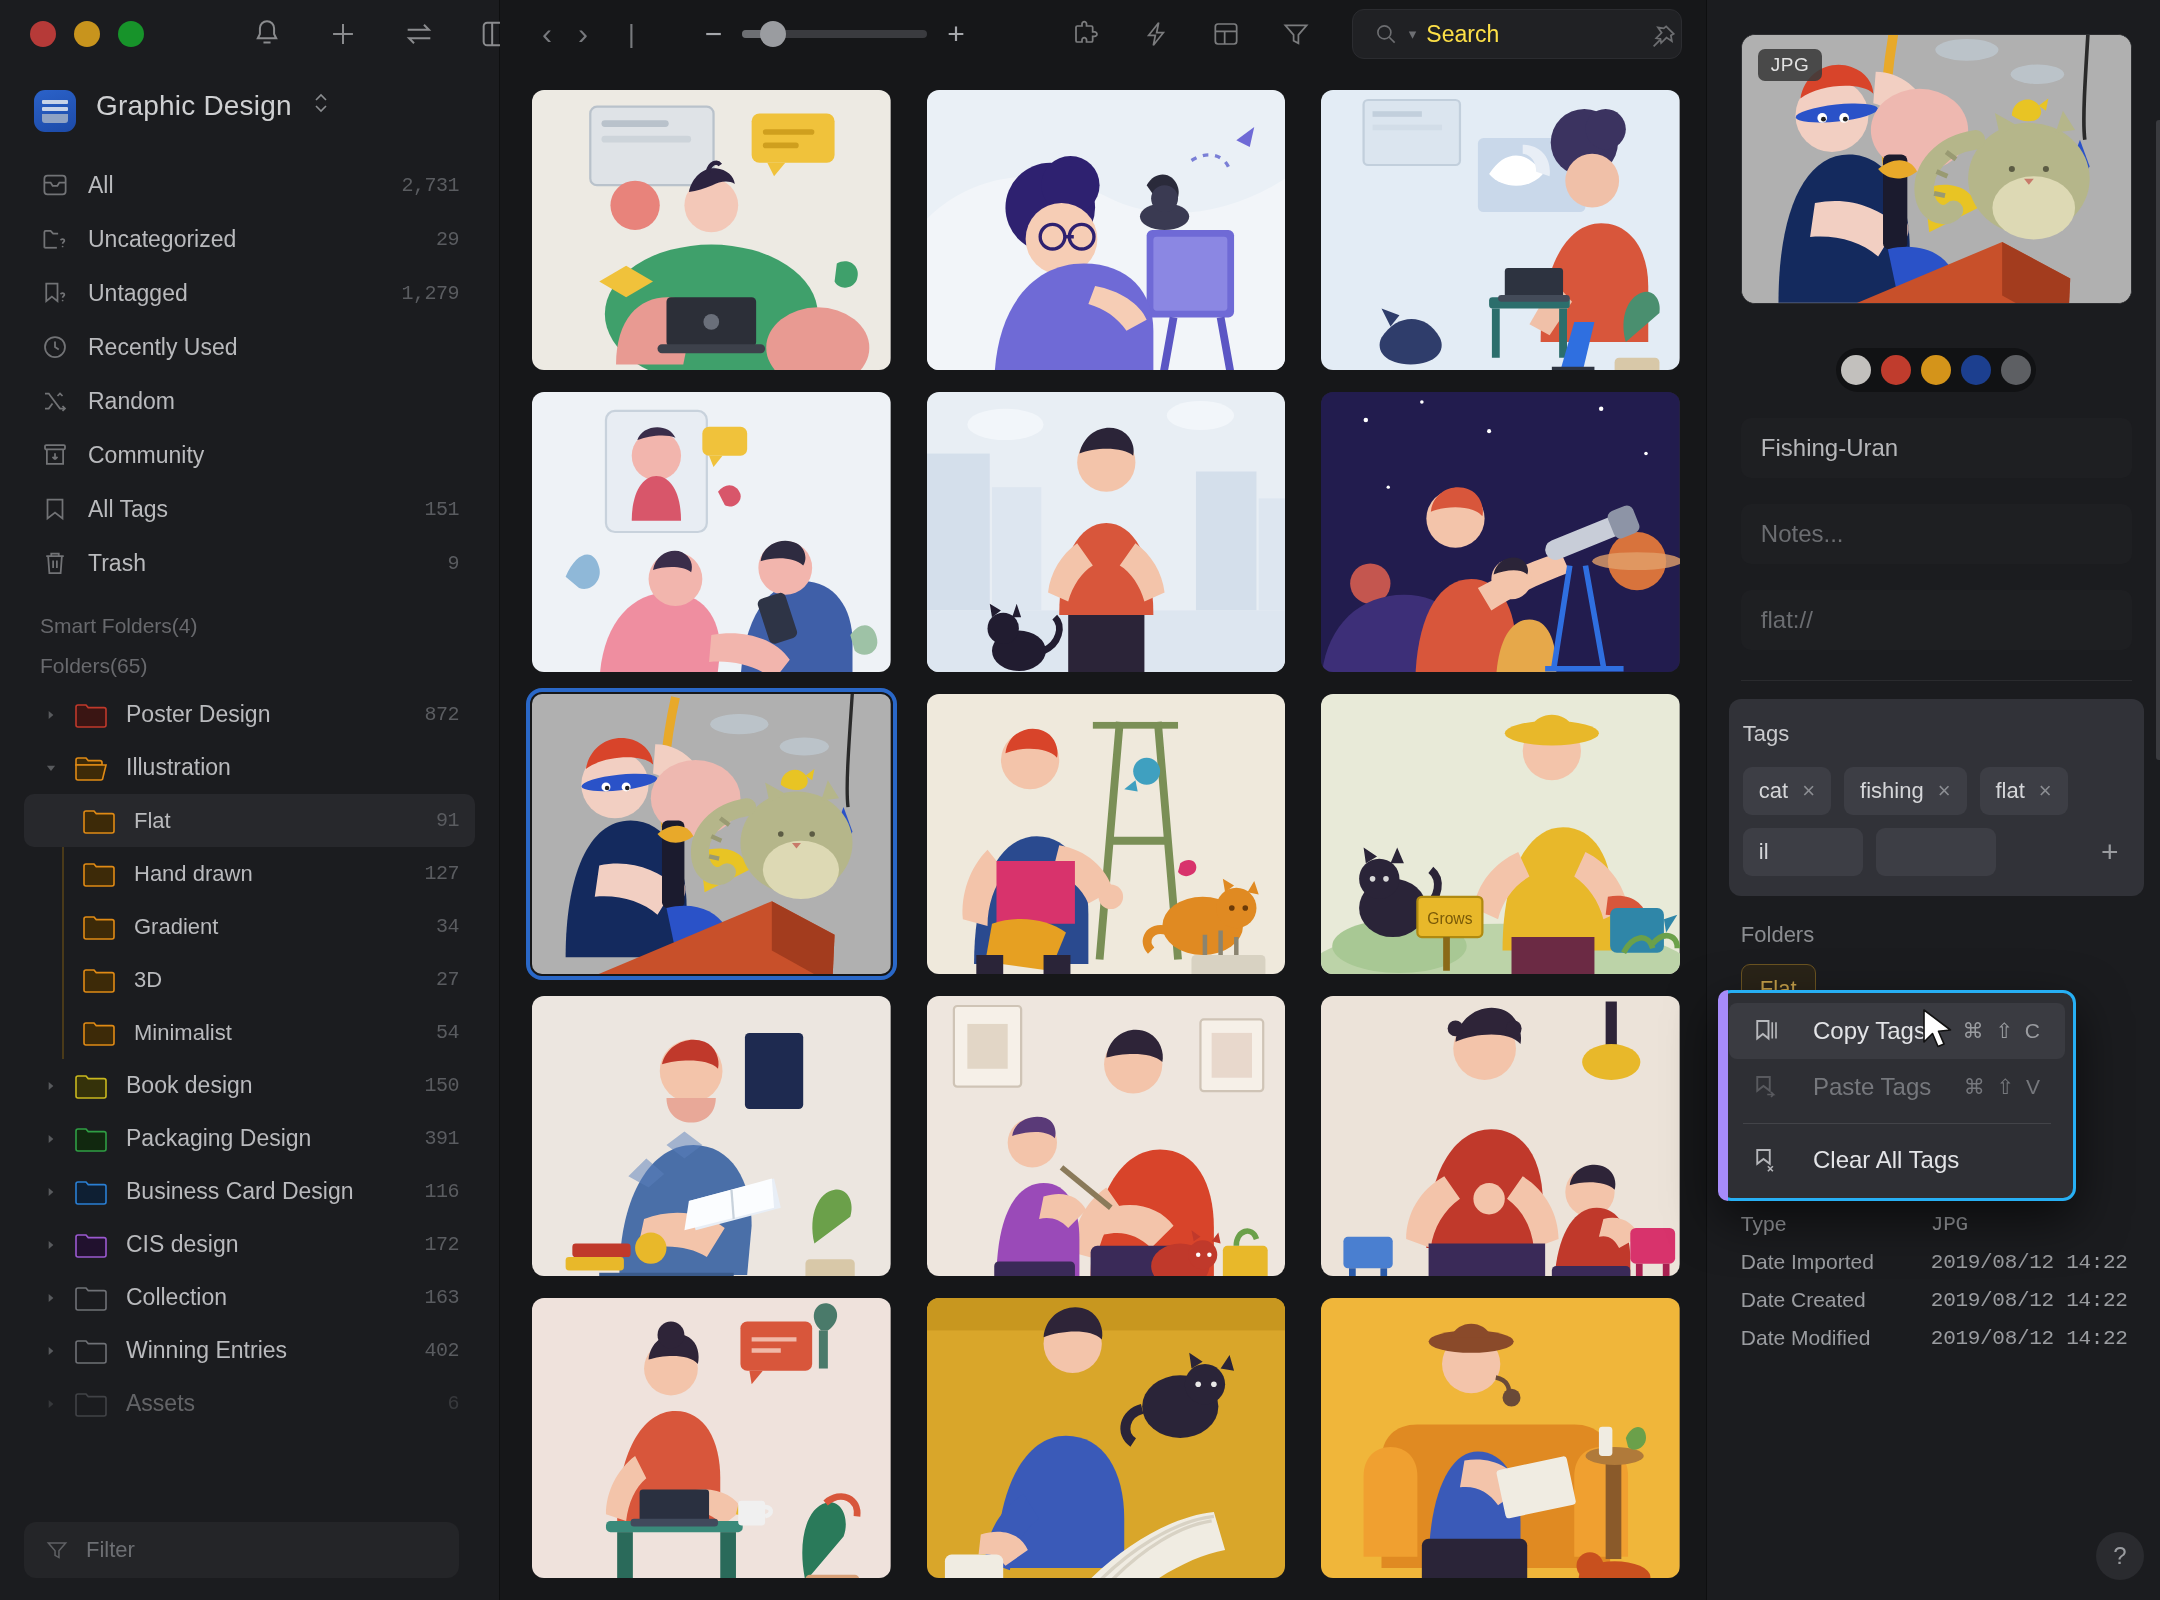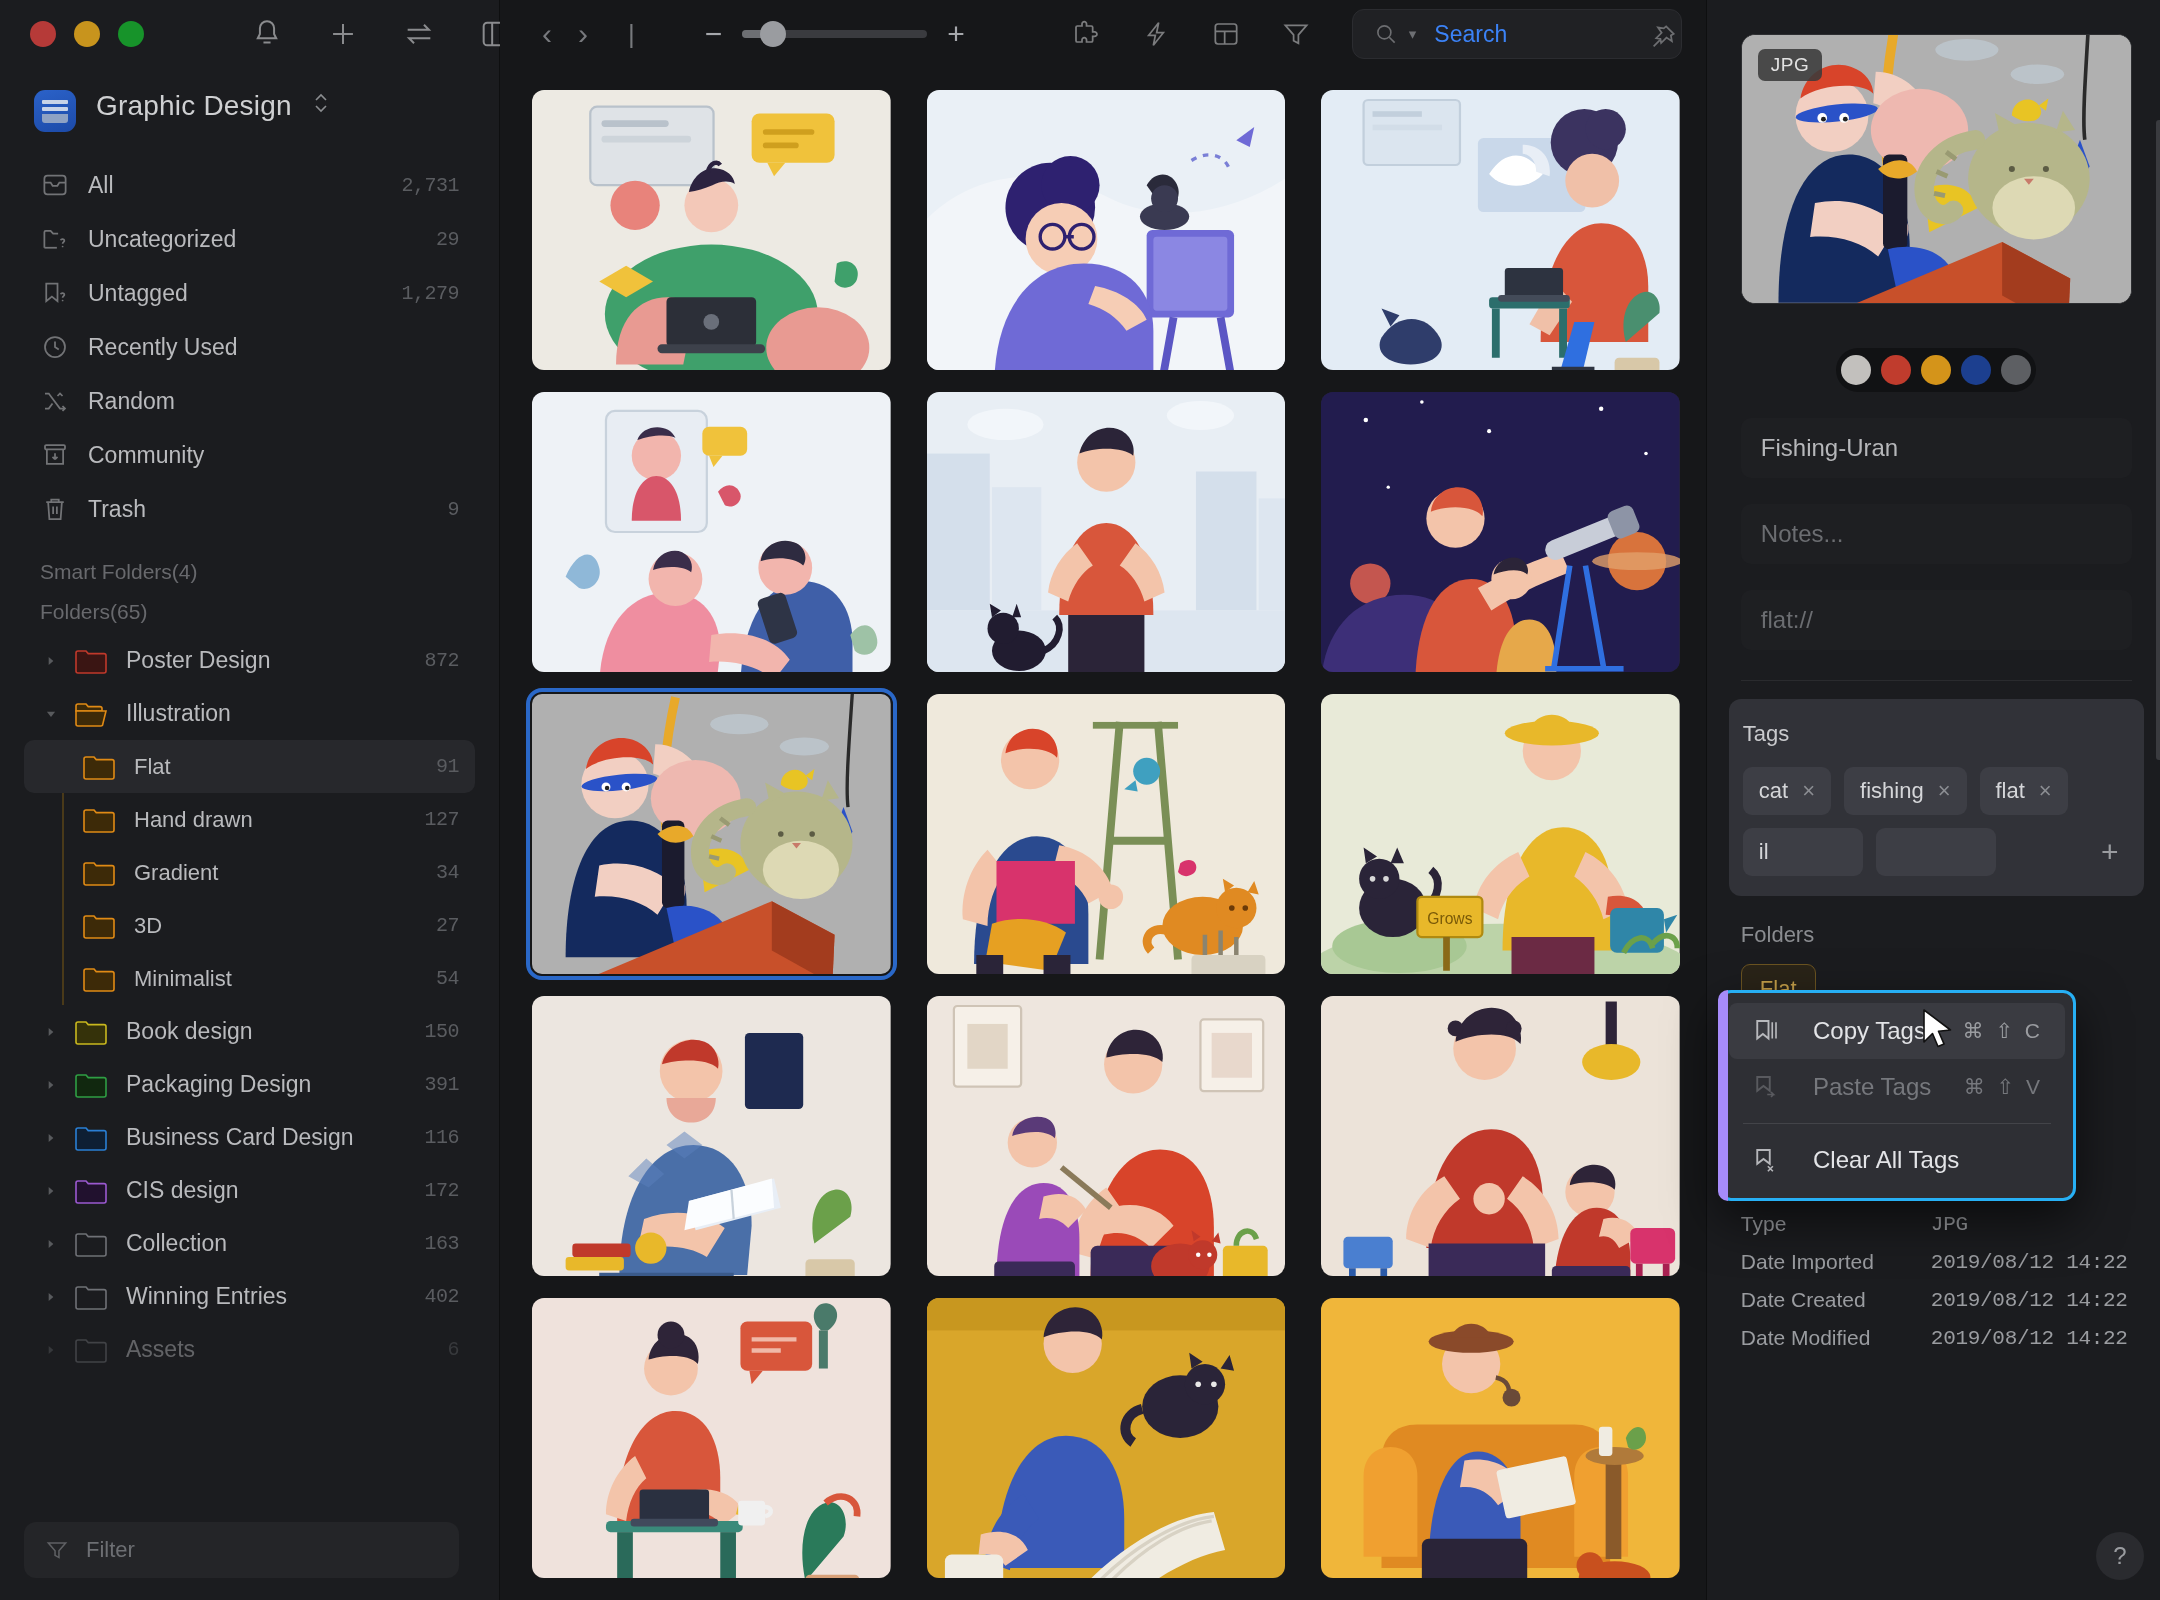--- a/index.html
+++ b/index.html
@@ -129,21 +129,21 @@
   .viewicons .vi { width:32px; height:32px; opacity:.55; cursor:pointer; }
   .viewicons .vi svg { display:block; width:32px; height:32px; }
 
   .searchbox {
     margin-left:40px; width:330px; height:50px; border-radius:12px;
     background:#202124; border:1px solid #2b2c30;
     display:flex; align-items:center; gap:10px; padding:0 20px;
   }
   .searchbox .sico { width:26px; height:26px; opacity:.5; }
   .searchbox .chev { color:#6d6f73; font-size:15px; }
-  .searchbox .ph { font-size:23px; color:#3b82f6; margin-left:8px; }
+  .searchbox .ph { font-size:23px; color:#fde047; }
 
   .pin { position:absolute; right:28px; top:22px; width:30px; height:30px; opacity:.5; cursor:pointer; }
 
   
   .grid {
     flex:1; padding:22px 26px 0 32px;
     display:grid; grid-template-columns:repeat(3, 1fr);
     gap:22px 36px; align-content:start; overflow:hidden;text-align:right;
   }
   .cell {
@@ -367,20 +367,29 @@
       <div class="navitem">
         <span class="ico">
             <svg viewBox="0 0 24 24" fill="none" stroke="#b9babd" stroke-width="1.4">
               <rect x="4" y="4" width="16" height="3.5" rx="1"></rect>
               <path d="M5.5 7.5V19h13V7.5"></path>
               <path d="M12 10.5v5m0 0l-2-2m2 2l2-2"></path>
             </svg>
           </span>
         <span class="lbl">Community</span>
         <span class="cnt"></span>
+      </div>
+      <div class="navitem">
+        <span class="ico">
+            <svg viewBox="0 0 24 24" fill="none" stroke="#b9babd" stroke-width="1.4">
+              <path d="M6 4.5h12v15l-6-4.6-6 4.6z"></path>
+            </svg>
+          </span>
+        <span class="lbl">All Tags</span>
+        <span class="cnt">151</span>
       </div>
       <div class="navitem">
         <span class="ico">
             <svg viewBox="0 0 24 24" fill="none" stroke="#b9babd" stroke-width="1.4">
               <path d="M5 6.5h14M9 6.5V4.5h6v2"></path>
               <path d="M6.5 6.5L7.5 20h9l1-13.5"></path>
               <path d="M10.5 10v6M13.5 10v6"></path>
             </svg>
           </span>
         <span class="lbl">Trash</span>

